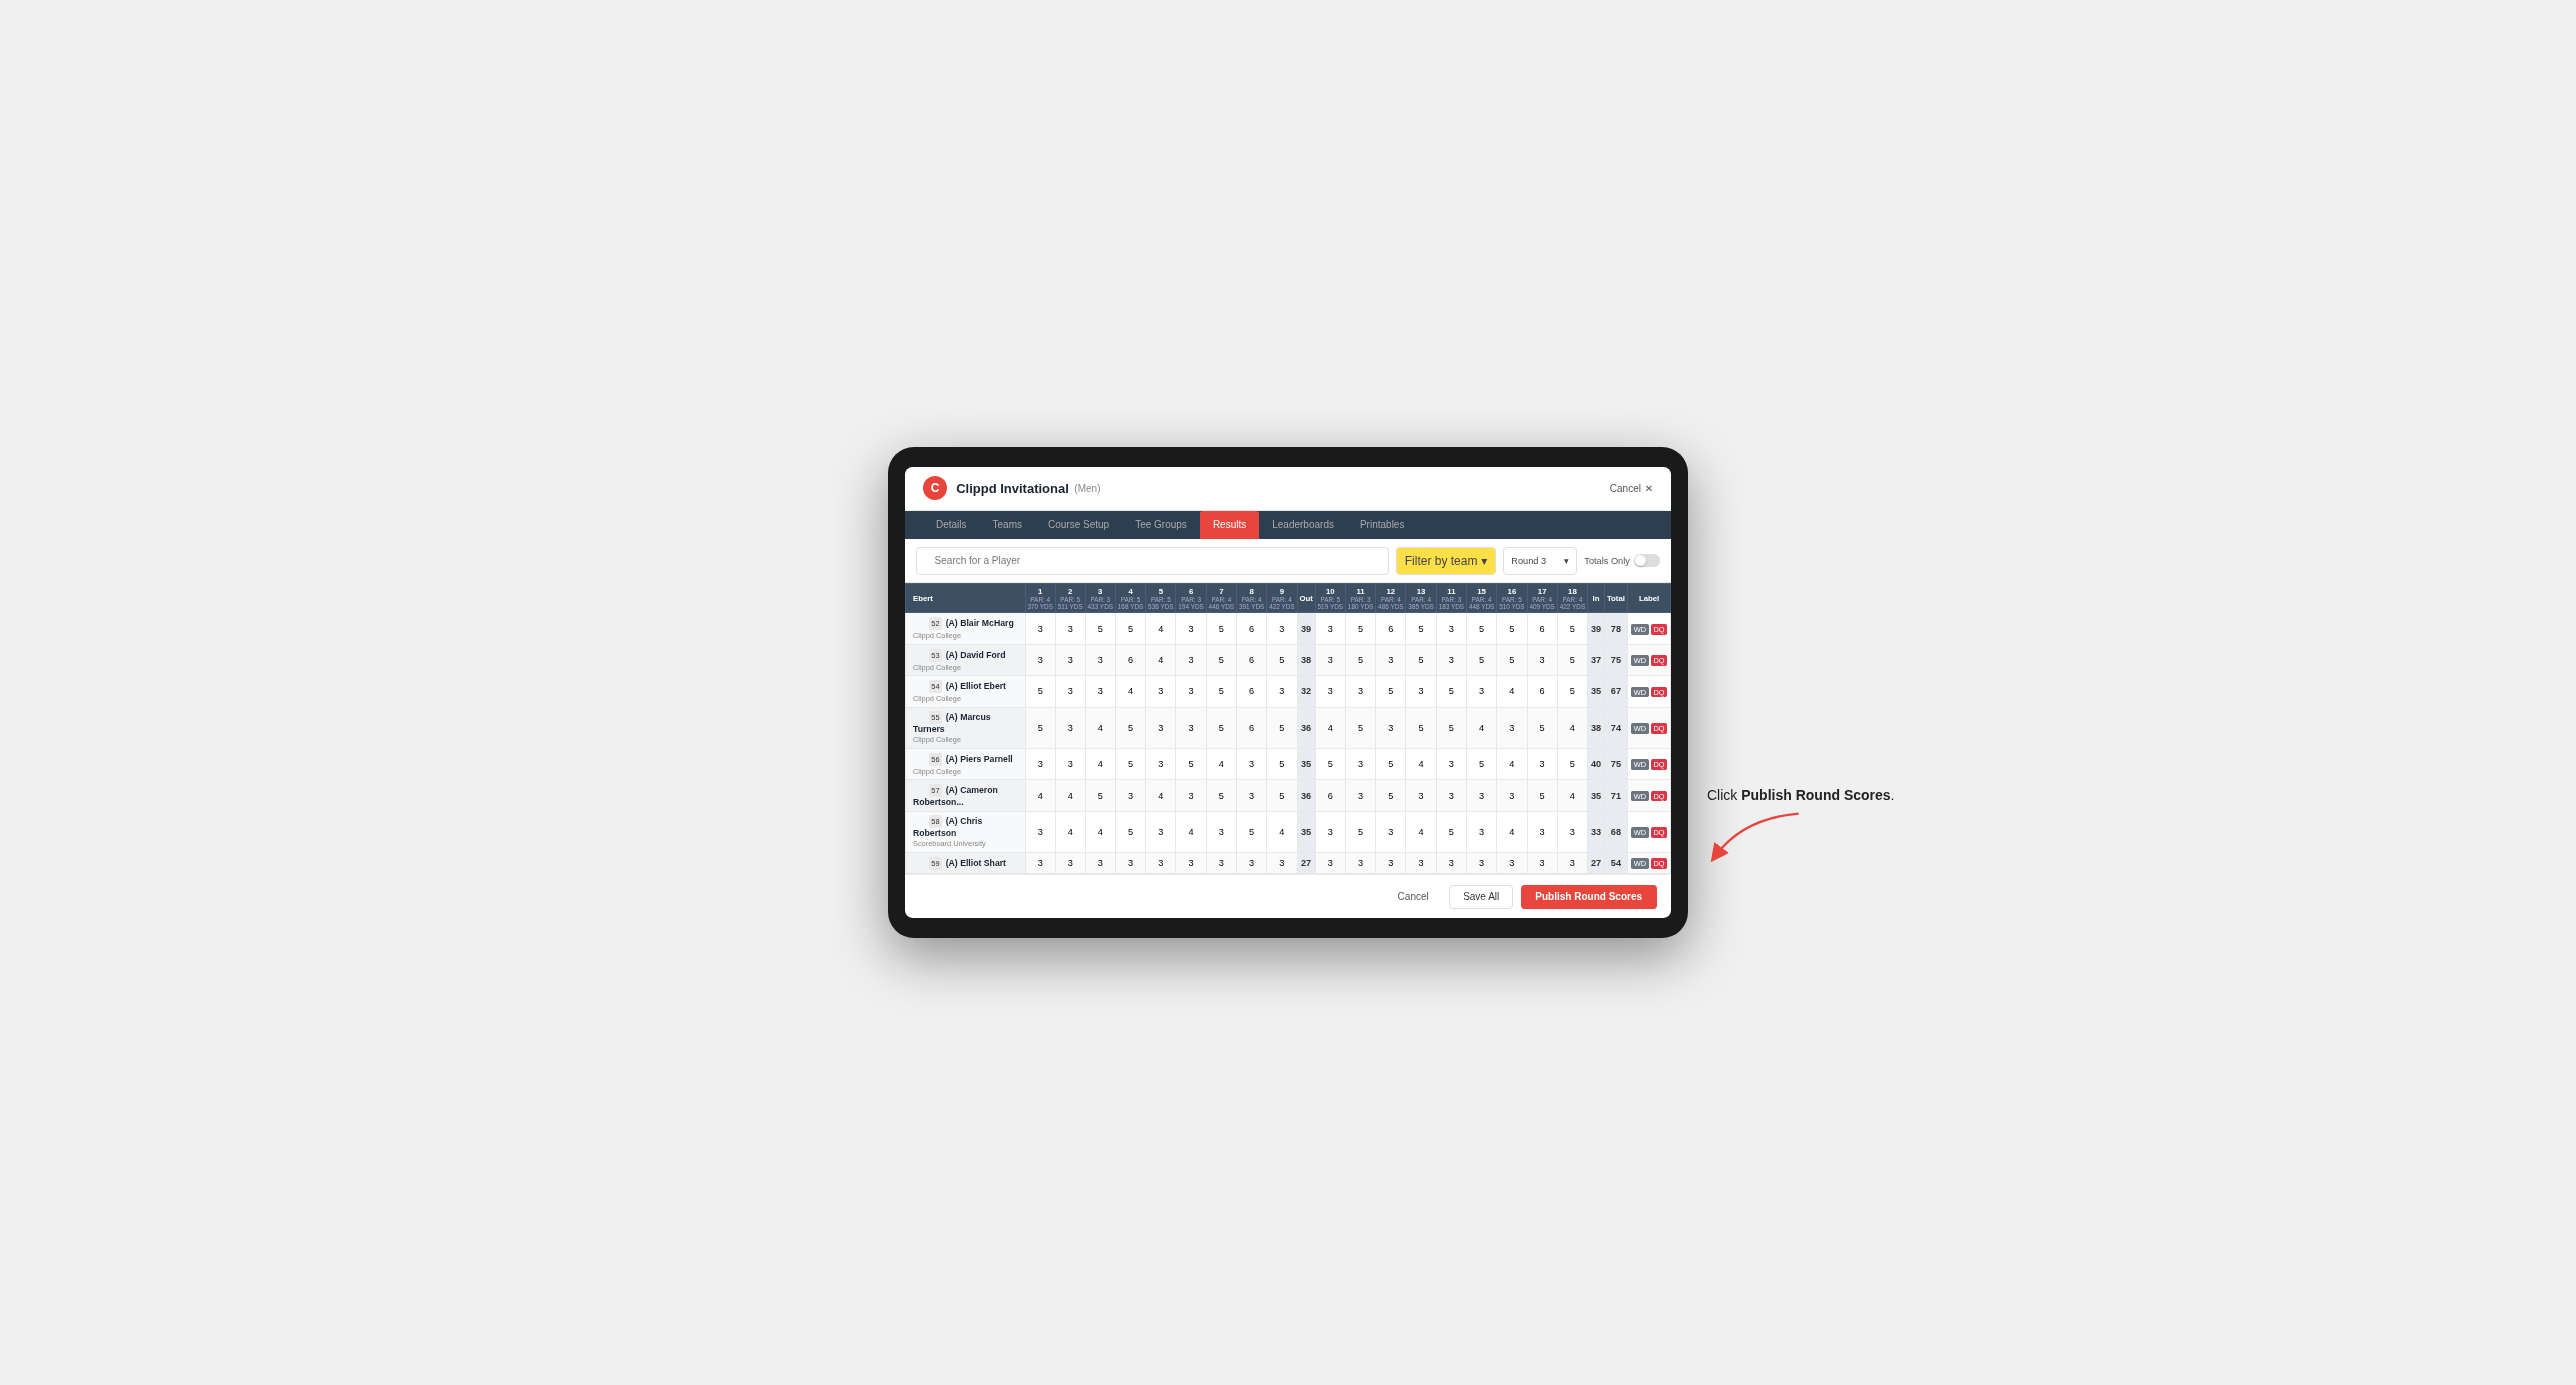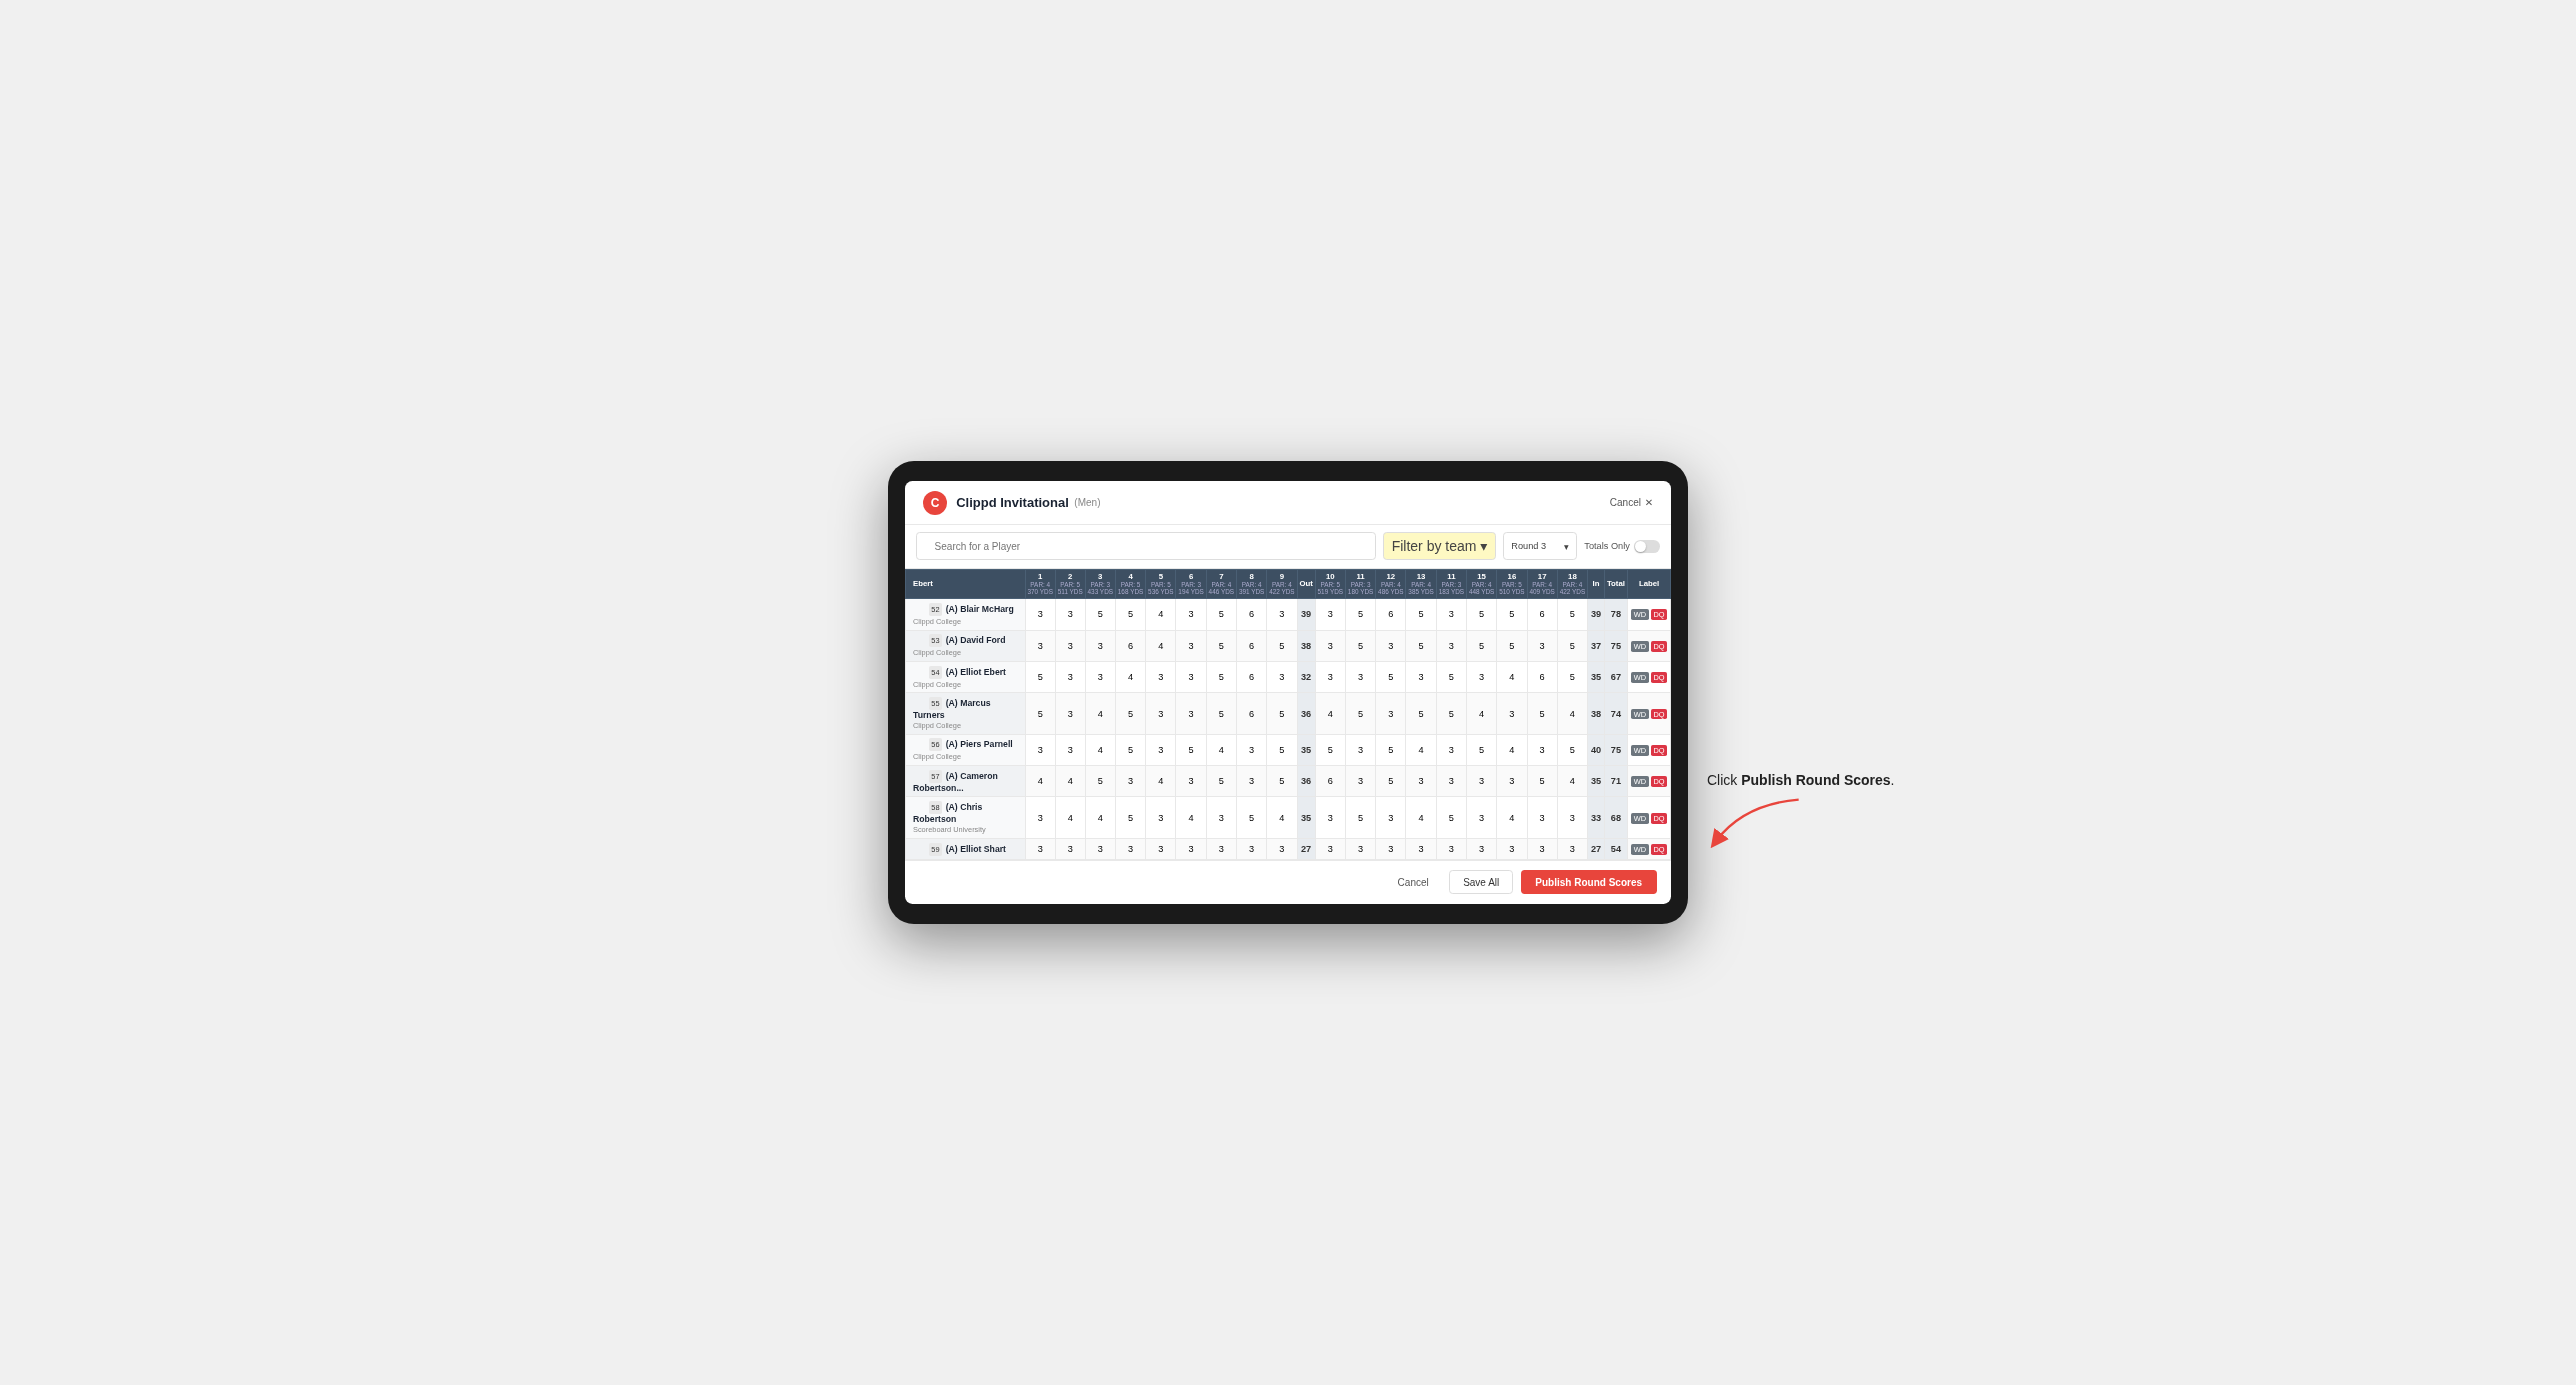--- a/index.html
+++ b/index.html
@@ -181,23 +181,23 @@
       font-size: 10px;
       color: #888;
       outline: none;
     }
 
     .filter-select {
       height: 28px;
       border: 0.9px solid #ddd;
       border-radius: 3.7px;
       padding: 0 7.4px;
-      font-size: 14px;
+      font-size: 12px;
       color: #444;
-      background: #fef9c3;
+      background: #fde047;
       cursor: pointer;
       display: flex;
       align-items: center;
       gap: 3.7px;
       min-width: 92px;
       text-align: center;
     }
 
     .round-select {
       height: 28px;
@@ -396,20 +396,29 @@
       <div class="tournament-header">
         <div class="tournament-icon">C</div>
         <span class="tournament-title">Clippd Invitational</span>
         <span class="tournament-subtitle">(Men)</span>
         <div class="cancel-btn">
           <span>Cancel</span>
           <span>✕</span>
         </div>
       </div>
 
+      <div class="sub-tabs">
+        <div class="sub-tab">Details</div>
+        <div class="sub-tab">Teams</div>
+        <div class="sub-tab">Course Setup</div>
+        <div class="sub-tab">Tee Groups</div>
+        <div class="sub-tab active">Results</div>
+        <div class="sub-tab">Leaderboards</div>
+        <div class="sub-tab">Printables</div>
+      </div>
 
       <div class="toolbar">
         <input class="search-input" type="text" placeholder="Search for a Player" style="">
         <div class="filter-select">
           <span>Filter by team</span>
           <span style="margin-left:auto;">▾</span>
         </div>
         <div class="round-select">
           <span>Round 3</span>
           <span style="margin-left:auto;">▾</span>

